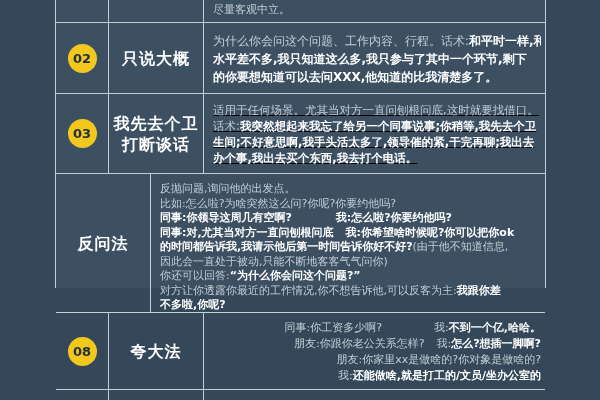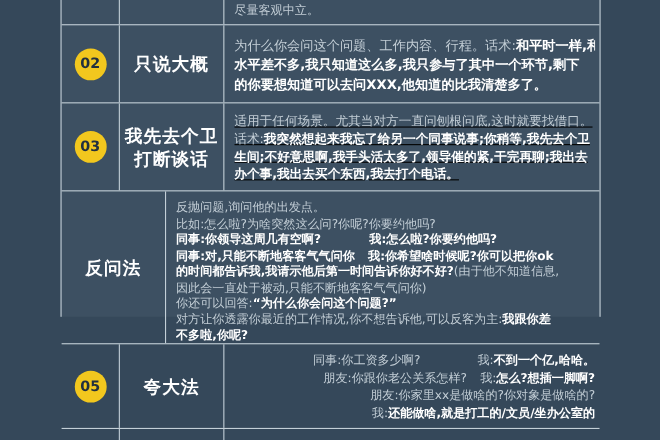--- a/index.html
+++ b/index.html
@@ -85,31 +85,31 @@
           </div>
         </div>
         <div class="row" style="height: 139px;">
           <div class="cell cell-title">
             <div class="title-line">反问法</div>
           </div>
           <div class="cell cell-content" style="padding-top: 8px; font-size: 11px; line-height: 14.5px;">
             <div class="content-line"><span class="seg-r">反抛问题,询问他的出发点。</span></div>
             <div class="content-line"><span class="seg-r">比如:怎么啦?为啥突然这么问?你呢?你要约他吗?</span></div>
             <div class="content-line"><span class="seg-b">同事:你领导这周几有空啊?</span><span class="seg-gap" style="width: 44px;"></span><span class="seg-b">我:怎么啦?你要约他吗?</span></div>
-            <div class="content-line"><span class="seg-b">同事:对,只能不断地客客气气问你</span><span class="seg-gap" style="width: 12px;"></span><span class="seg-b">我:你希望啥时候呢?你可以把你ok</span></div>
+            <div class="content-line"><span class="seg-b">同事:对,尤其当对方一直问刨根问底</span><span class="seg-gap" style="width: 12px;"></span><span class="seg-b">我:你希望啥时候呢?你可以把你ok</span></div>
             <div class="content-line"><span class="seg-b">的时间都告诉我,我请示他后第一时间告诉你好不好?</span><span class="seg-r">(由于他不知道信息,</span></div>
             <div class="content-line"><span class="seg-r">因此会一直处于被动,只能不断地客客气气问你)</span></div>
             <div class="content-line"><span class="seg-r">你还可以回答:</span><span class="seg-b">“为什么你会问这个问题?”</span></div>
             <div class="content-line"><span class="seg-r">对方让你透露你最近的工作情况,你不想告诉他,可以反客为主:</span><span class="seg-b">我跟你差</span></div>
             <div class="content-line"><span class="seg-b">不多啦,你呢?</span></div>
           </div>
         </div>
         <div class="row" style="height: 77px;">
           <div class="cell cell-num">
-            <div class="badge">05</div>
+            <div class="badge">08</div>
           </div>
           <div class="cell cell-title">
             <div class="title-line">夸大法</div>
           </div>
           <div class="cell cell-content" style="padding-top: 7px; font-size: 11px; line-height: 16px; text-align: right;">
             <div class="content-line"><span class="seg-r">同事:你工资多少啊?</span><span class="seg-gap" style="width: 52px;"></span><span class="seg-r">我:</span><span class="seg-b">不到一个亿,哈哈。</span></div>
             <div class="content-line"><span class="seg-r">朋友:你跟你老公关系怎样?</span><span class="seg-gap" style="width: 12px;"></span><span class="seg-r">我:</span><span class="seg-b">怎么?想插一脚啊?</span></div>
             <div class="content-line"><span class="seg-r">朋友:你家里xx是做啥的?你对象是做啥的?</span></div>
             <div class="content-line"><span class="seg-r">我:</span><span class="seg-b">还能做啥,就是打工的/文员/坐办公室的</span></div>
           </div>

